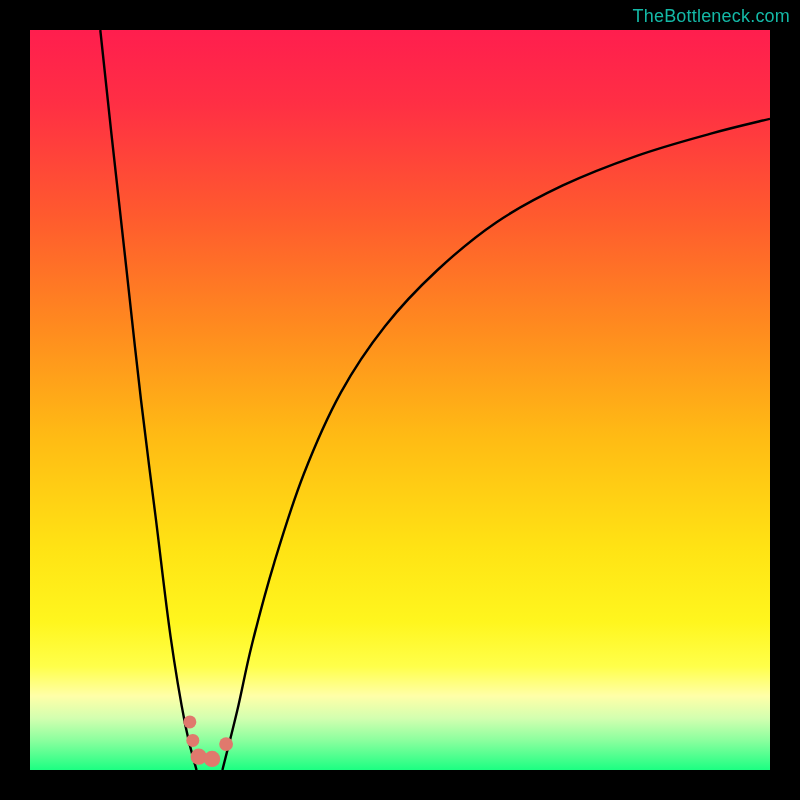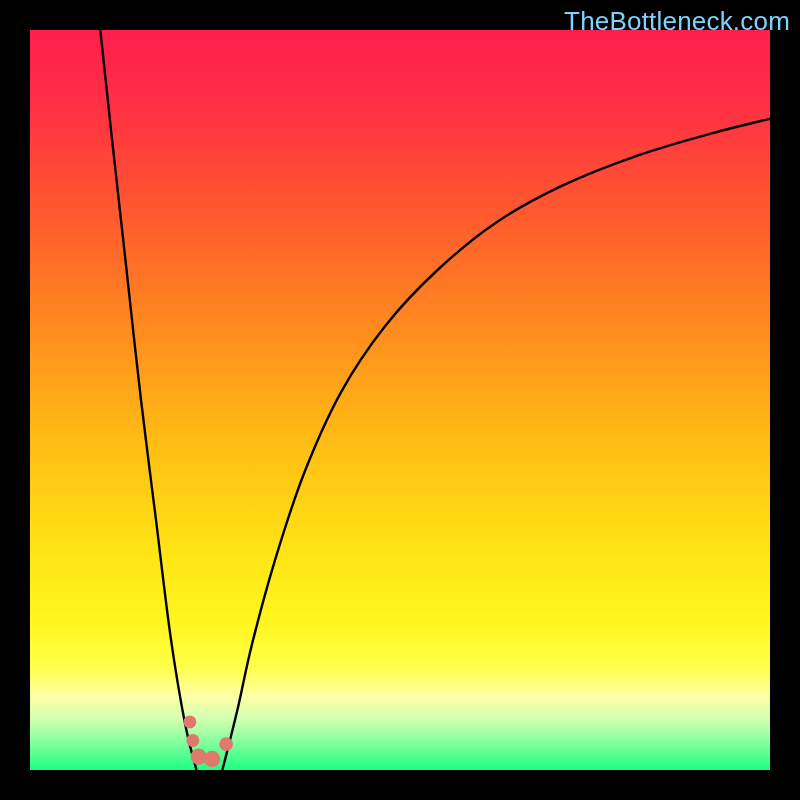--- a/index.html
+++ b/index.html
@@ -23,22 +23,22 @@
     top: 30px;
     left: 30px;
     width: 740px;
     height: 740px;
     overflow: hidden;
   }
   .watermark {
     position: absolute;
     top: 6px;
     right: 10px;
-    color: #7dd3fc;
-    font-size: 26px;
+    color: #14b8a6;
+    font-size: 18px;
     font-weight: 500;
     letter-spacing: 0.2px;
   }
   svg {
     display: block;
   }
 </style>
 </head>
 <body>
 

